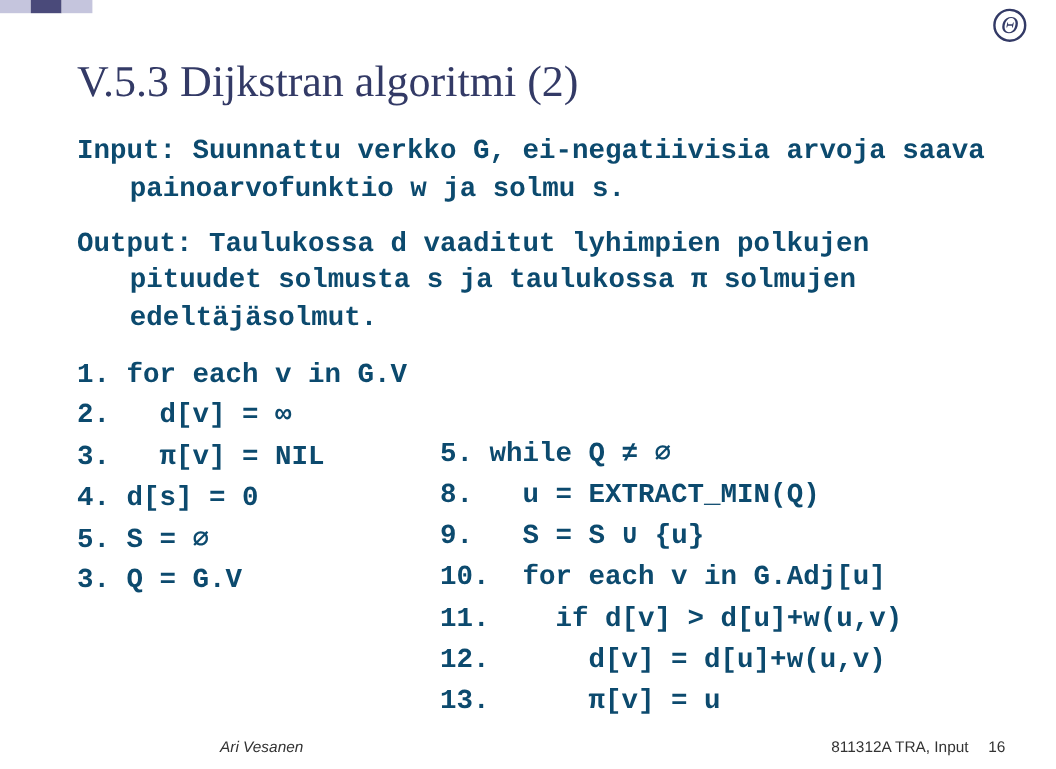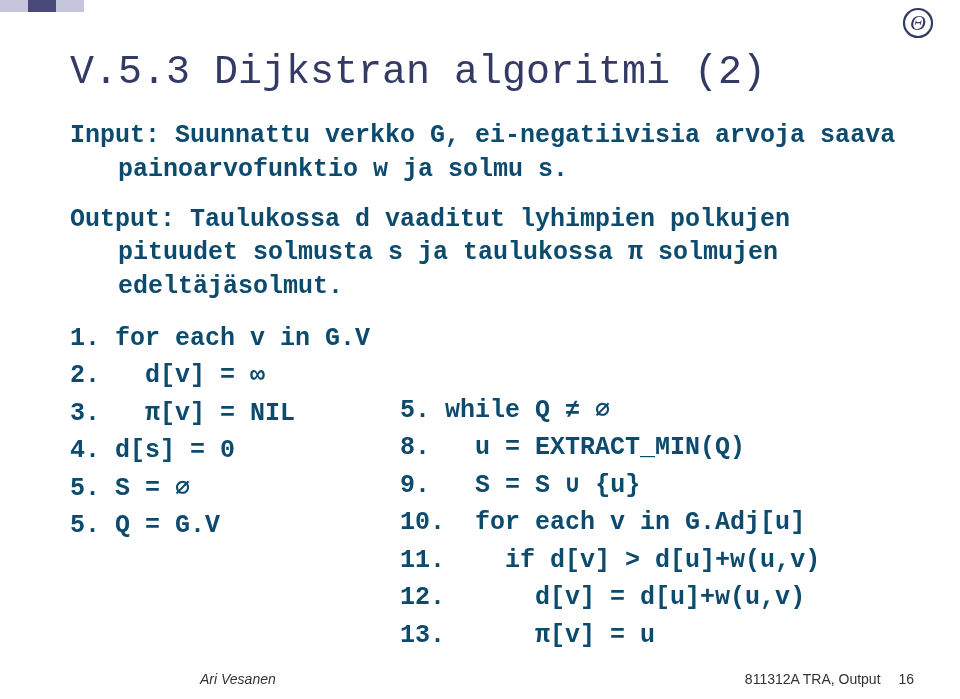--- a/index.html
+++ b/index.html
@@ -34,21 +34,21 @@
     font-style: italic;
     font-family: "Times New Roman", serif;
   }
   .slide {
     padding: 50px 60px 0 70px;
   }
   h1 {
     color: #333a66;
     font-size: 40px;
     font-weight: 400;
-    font-family: Liberation Mono, monospace;
+    font-family: Liberation Serif, serif;
     margin-bottom: 24px;
   }
   .body {
     font-family: "Courier New", Courier, monospace;
     font-size: 25px;
     font-weight: bold;
     color: #0c4a6e;
     line-height: 1.35;
   }
   .body p {
@@ -107,31 +107,31 @@
     <p class="indent-h">Input: Suunnattu verkko G, ei-negatiivisia arvoja saava painoarvofunktio w ja solmu s.</p>
     <p class="indent-h">Output: Taulukossa d vaaditut lyhimpien polkujen pituudet solmusta s ja taulukossa π solmujen edeltäjäsolmut.</p>
 
 
     <div class="columns">
       <div class="col-left"><span>1. for each v in G.V</span>
 <span>2.   d[v] = ∞</span>
 <span>3.   π[v] = NIL</span>
 <span>4. d[s] = 0</span>
 <span>5. S = ∅</span>
-<span>5. Q = G.V</span></div>
+<span>3. Q = G.V</span></div>
       <div class="col-right"><span>5. while Q ≠ ∅</span>
 <span>8.   u = EXTRACT_MIN(Q)</span>
 <span>9.   S = S ∪ {u}</span>
 <span>10.  for each v in G.Adj[u]</span>
 <span>11.    if d[v] &gt; d[u]+w(u,v)</span>
 <span>12.      d[v] = d[u]+w(u,v)</span>
 <span>13.      π[v] = u</span></div>
     </div>
   </div>
 </div>
 
 <div class="footer">
   <span class="footer-left">Ari Vesanen</span>
   <span class="footer-right">
-    <span>811312A TRA, Output</span>
+    <span>811312A TRA, Input</span>
     <span class="pg">16</span>
   </span>
 </div>
 
 </body></html>

